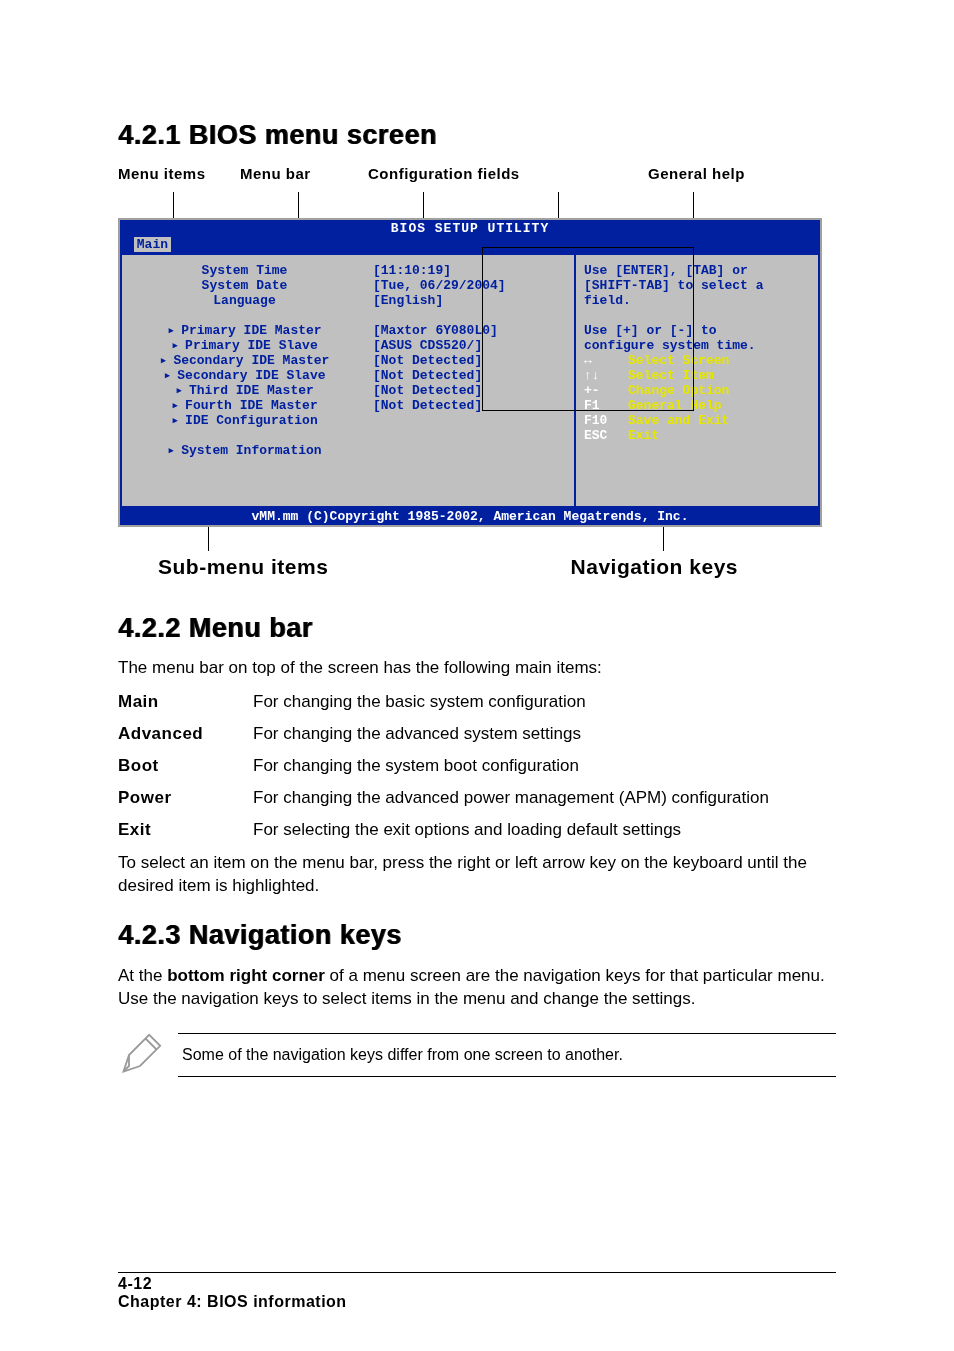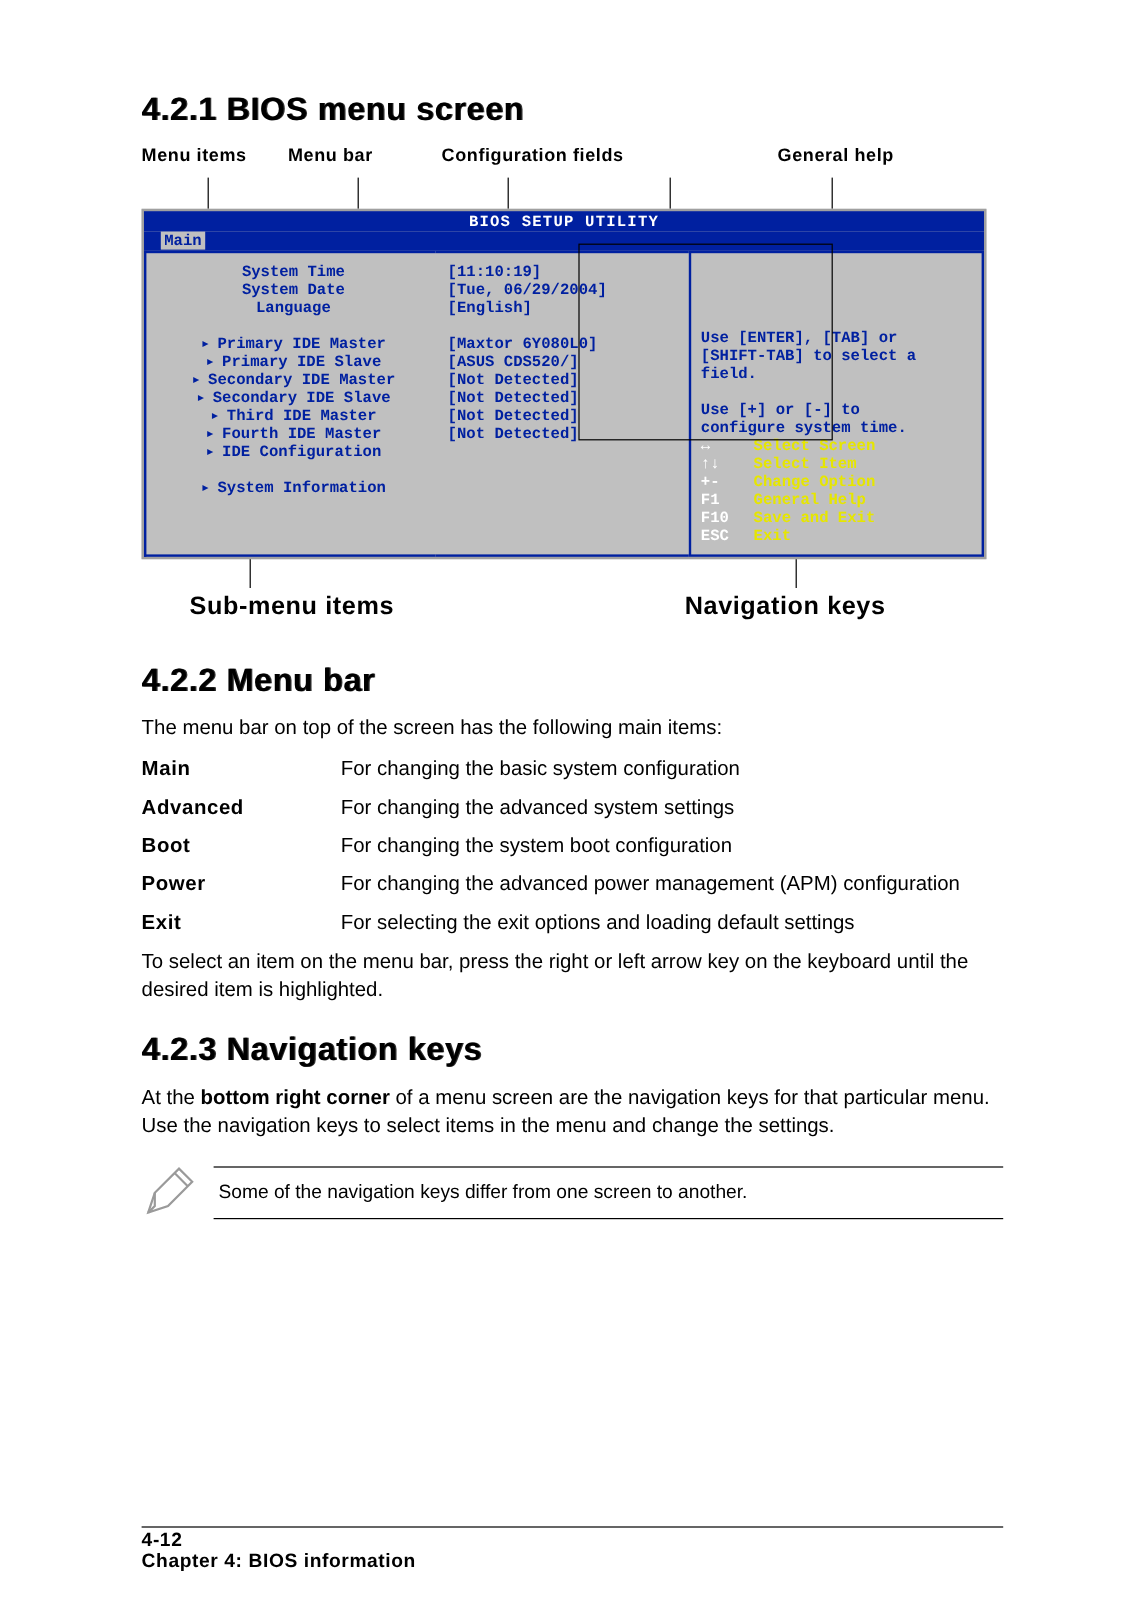--- a/index.html
+++ b/index.html
@@ -5,21 +5,21 @@
   body {
     margin: 0;
     background: #fff;
     font-family: Arial, Helvetica, sans-serif;
     color: #000;
   }
   .page {
     width: 954px;
     min-height: 1351px;
     margin: 0 auto;
-    padding: 76px 118px 40px 118px;
+    padding: 120px 118px 40px 118px;
     box-sizing: border-box;
     position: relative;
   }
   h2.section {
     font-size: 27px;
     font-weight: bold;
     margin: 0 0 14px 0;
     letter-spacing: 0.5px;
     text-shadow: 1px 0 0 #333;
   }
@@ -90,21 +90,21 @@
   .bios .col-left { width: 225px; border-top: 2px solid #0020a0; border-left: 2px solid #0020a0; border-bottom: 2px solid #0020a0; text-align: center;}
   .bios .col-mid  { width: 195px; border-top: 2px solid #0020a0; border-bottom: 2px solid #0020a0;}
   .bios .col-right {
     flex: 1;
     border: 2px solid #0020a0;
     padding: 8px 8px;
     color: #0020a0;
     font-weight: bold;
     display: flex;
     flex-direction: column;
-    justify-content: flex-end;
+    justify-content: flex-start;
   }
   .bios .arrow::before {
     content: "\25B8";
     color: #0020a0;
     margin-right: 6px;
   }
   .bios .row { white-space: pre; }
   .conf-box {
     position: absolute;
     border: 1.5px solid #000;
@@ -134,21 +134,21 @@
     letter-spacing: 0.5px;
   }
   
   .intro {
     font-size: 17px;
     margin: 14px 0 14px 0;
   }
   .dl { font-size: 17px; }
   .dl .drow { display: flex; margin-bottom: 12px; }
   .dl .dt { width: 135px; font-weight: bold; letter-spacing: 0.5px; }
-  .dl .dd { flex: 1; margin-left: 31px; }
+  .dl .dd { flex: 1; }
   .body-text {
     font-size: 17px;
     margin: 8px 0 22px 0;
     line-height: 1.35;
   }
   .note-block {
     display: flex;
     align-items: center;
     margin-top: 14px;
     gap: 16px;
@@ -250,20 +250,21 @@
           <div class="navkeys">
             <div class="row"><span class="k">↔</span><span>Select Screen</span></div>
             <div class="row"><span class="k">↑↓</span><span>Select Item</span></div>
             <div class="row"><span class="k">+-</span><span>Change Option</span></div>
             <div class="row"><span class="k">F1</span><span>General Help</span></div>
             <div class="row"><span class="k">F10</span><span>Save and Exit</span></div>
             <div class="row"><span class="k">ESC</span><span>Exit</span></div>
           </div>
         </div>
       </div>
+      <div class="footer">vMM.mm (C)Copyright 1985-2002, American Megatrends, Inc.</div>
     </div>
 
     <div class="lines-bottom">
       <div class="vline" style="left:90px"></div>
       <div class="vline" style="left:545px"></div>
     </div>
     <div class="below-labels" style="width:700px">
       <div style="margin-left:40px">Sub-menu items</div>
       <div style="margin-right:80px">Navigation keys</div>
     </div>

